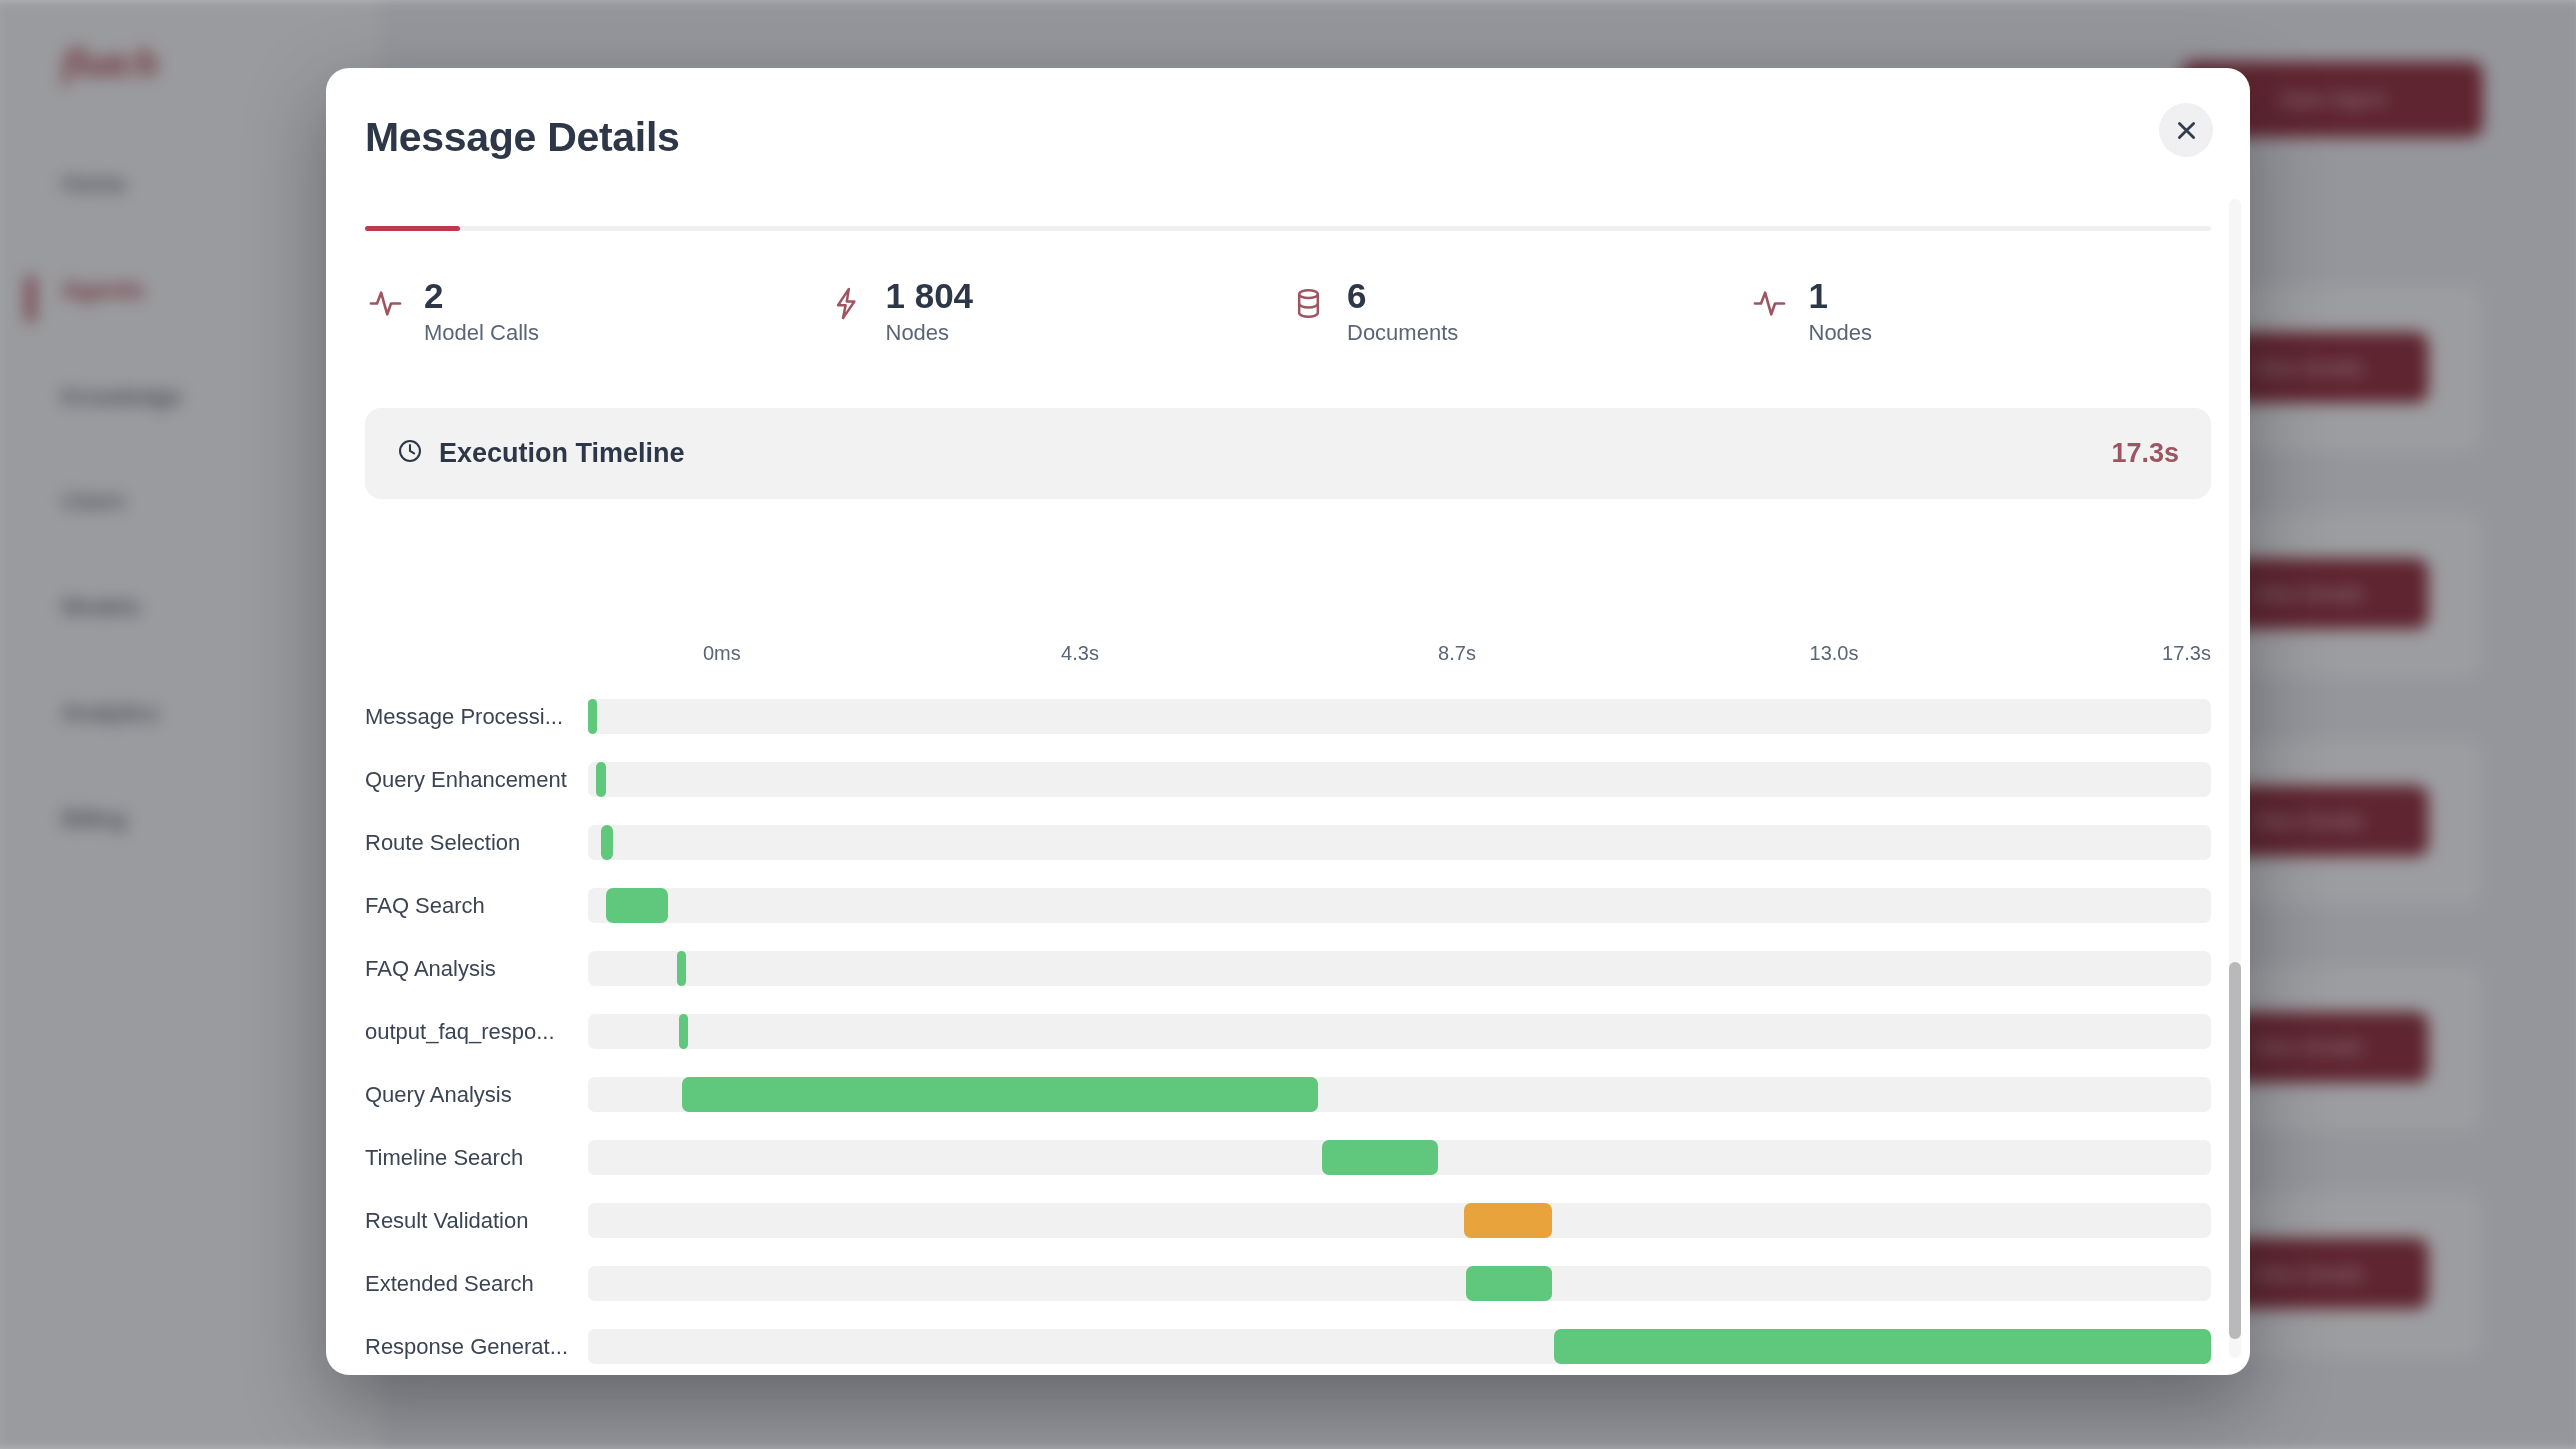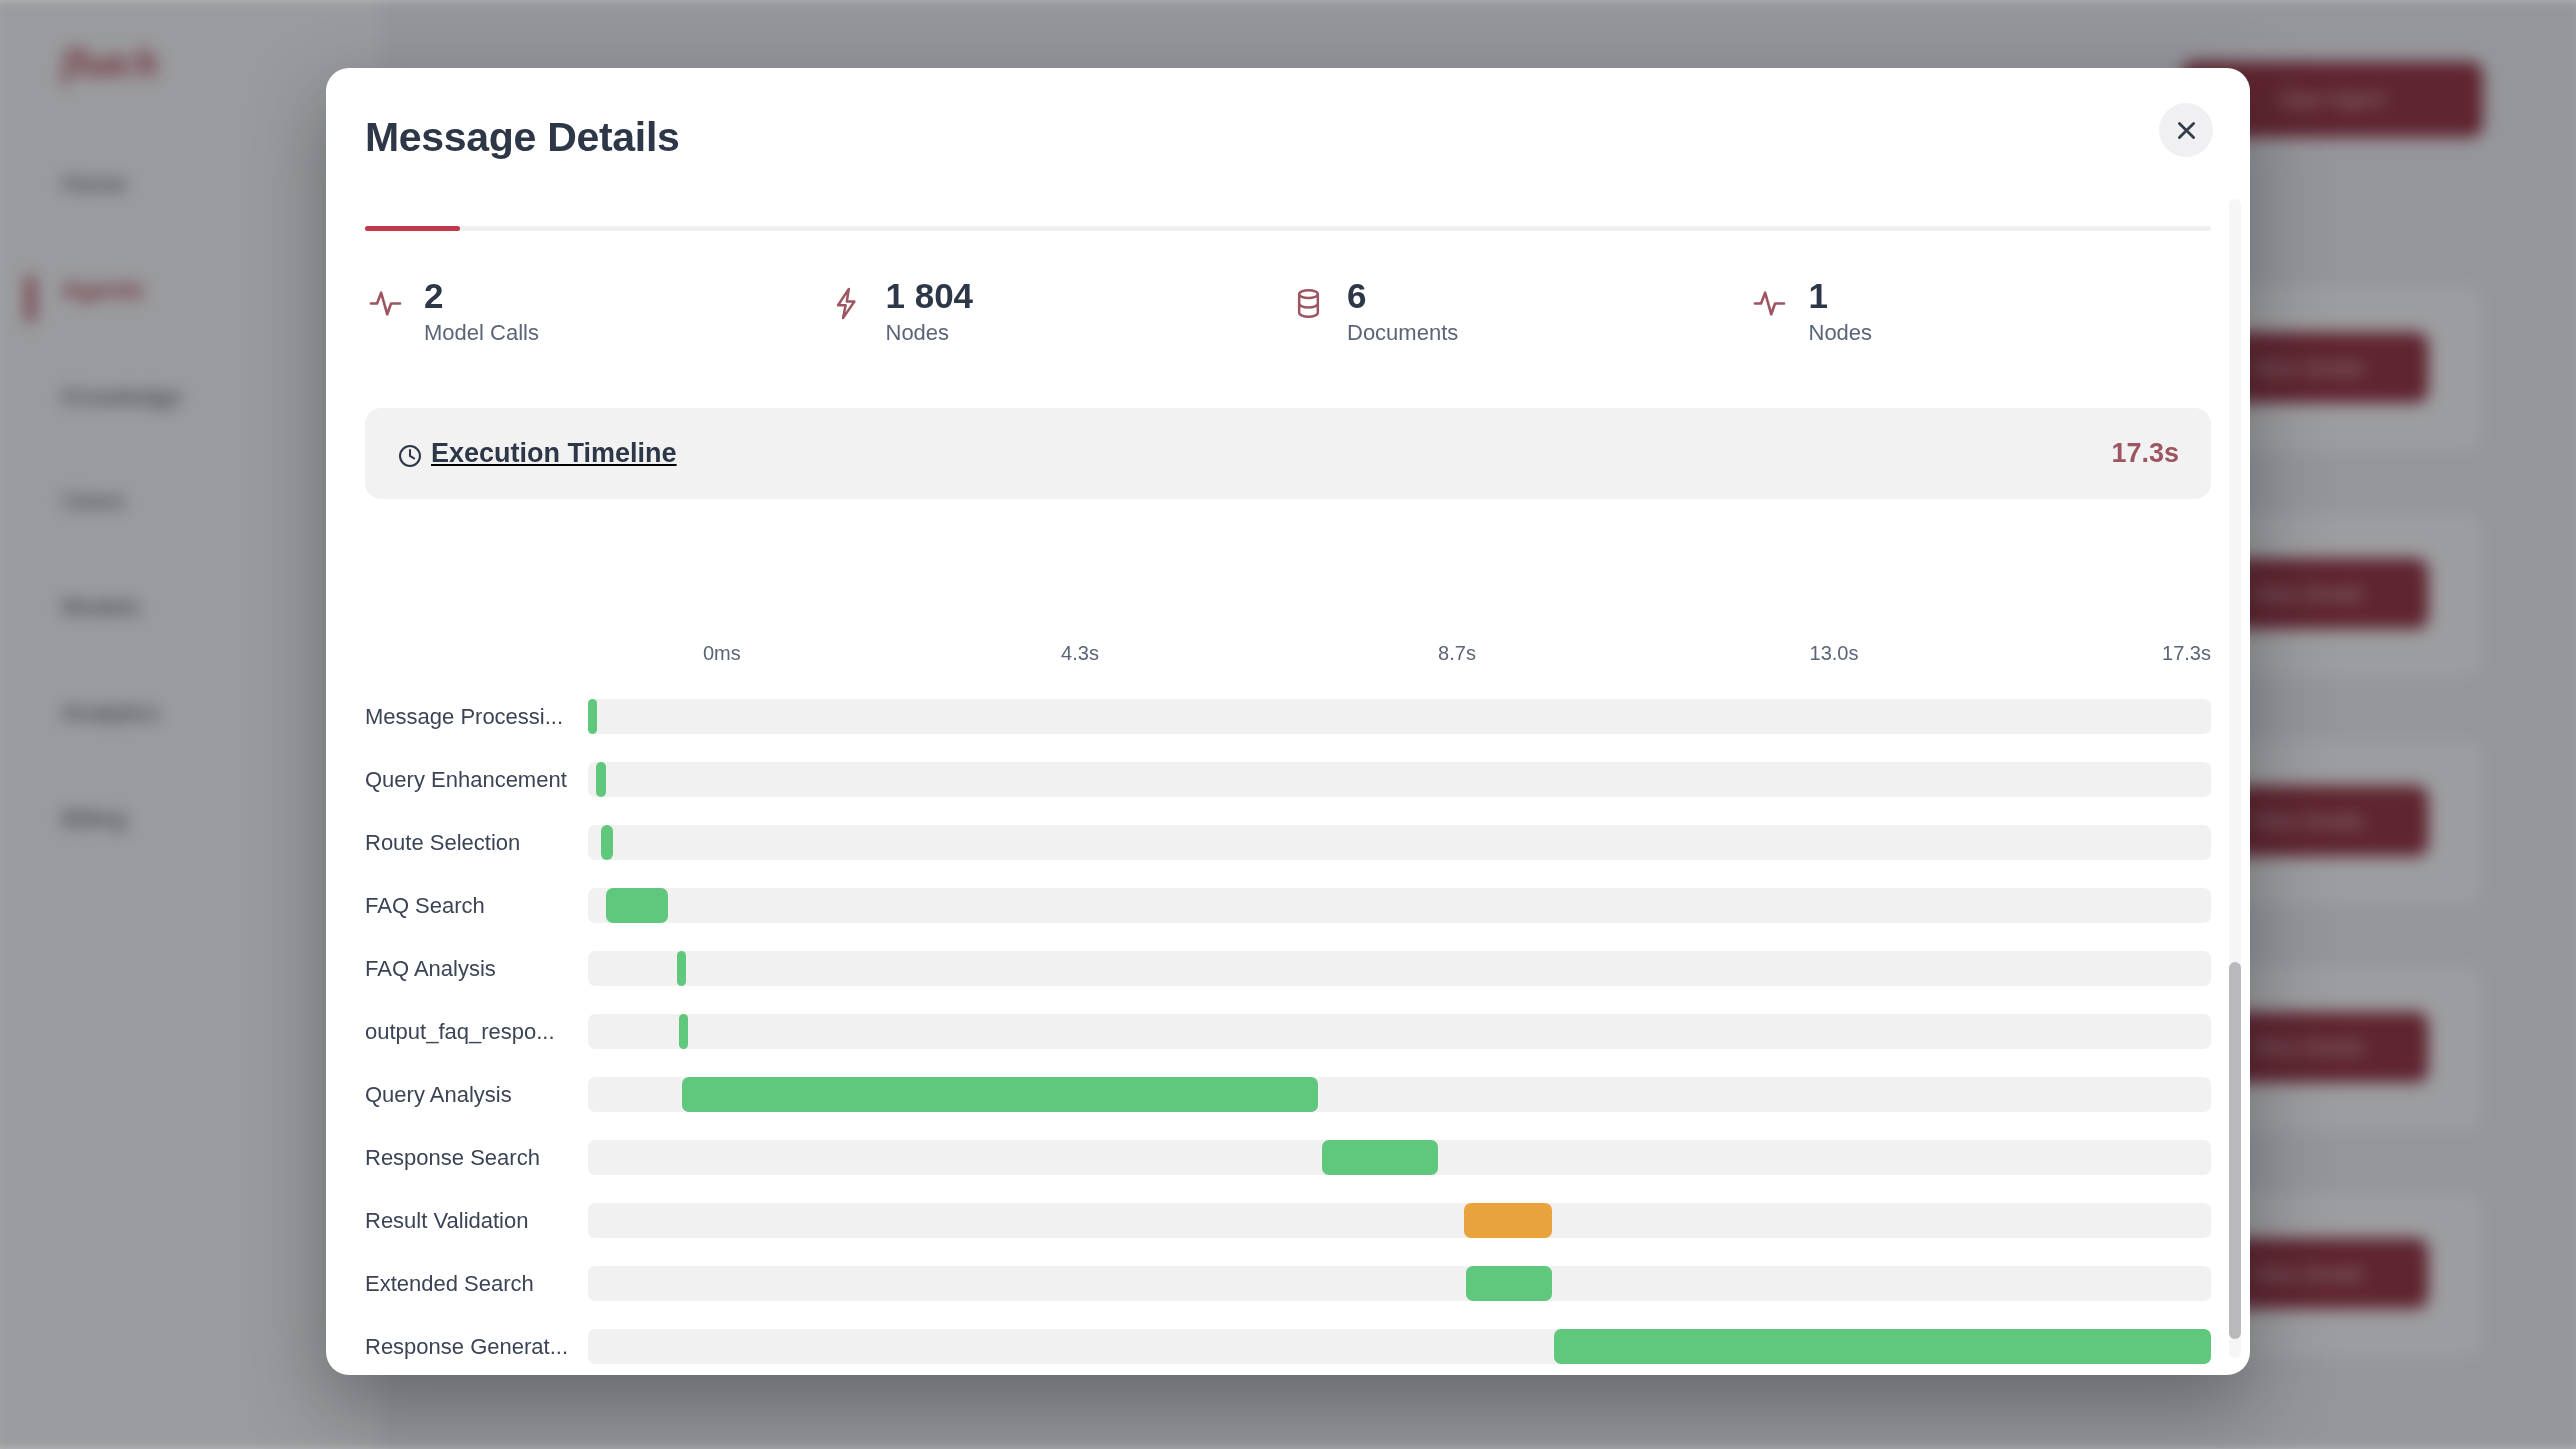--- a/index.html
+++ b/index.html
@@ -185,21 +185,21 @@
     right: 39px;
     top: 340px;
     height: 91px;
     background: #f2f2f3;
     border-radius: 16px;
     display: flex;
     align-items: center;
     padding: 0 32px;
   }
   #timeline-header-left {
-    display: flex; align-items: flex-end; gap: 8px; text-decoration: underline;
+    display: flex; align-items: flex-start; gap: 16px;
   }
   #timeline-header-title {
     font-size: 27px;
     font-weight: 700;
     color: #2d3748;
   }
   #timeline-total {
     margin-left: auto;
     font-size: 27px;
     font-weight: 700;
@@ -447,21 +447,21 @@
           <div class="row-bar" style="left: 5.6%; width: 0.55%; background: rgb(95, 200, 124);"></div>
         </div>
       </div>
       <div class="timeline-row">
         <div class="row-label">Query Analysis</div>
         <div class="row-track" style="background: rgb(241, 241, 242);">
           <div class="row-bar" style="left: 5.8%; width: 39.2%; background: rgb(95, 200, 124);"></div>
         </div>
       </div>
       <div class="timeline-row">
-        <div class="row-label">Response Search</div>
+        <div class="row-label">Timeline Search</div>
         <div class="row-track" style="background: rgb(241, 241, 242);">
           <div class="row-bar" style="left: 45.2%; width: 7.2%; background: rgb(95, 200, 124);"></div>
         </div>
       </div>
       <div class="timeline-row">
         <div class="row-label">Result Validation</div>
         <div class="row-track" style="background: rgb(241, 241, 242);">
           <div class="row-bar" style="left: 54%; width: 5.4%; background: rgb(232, 163, 61);"></div>
         </div>
       </div>

